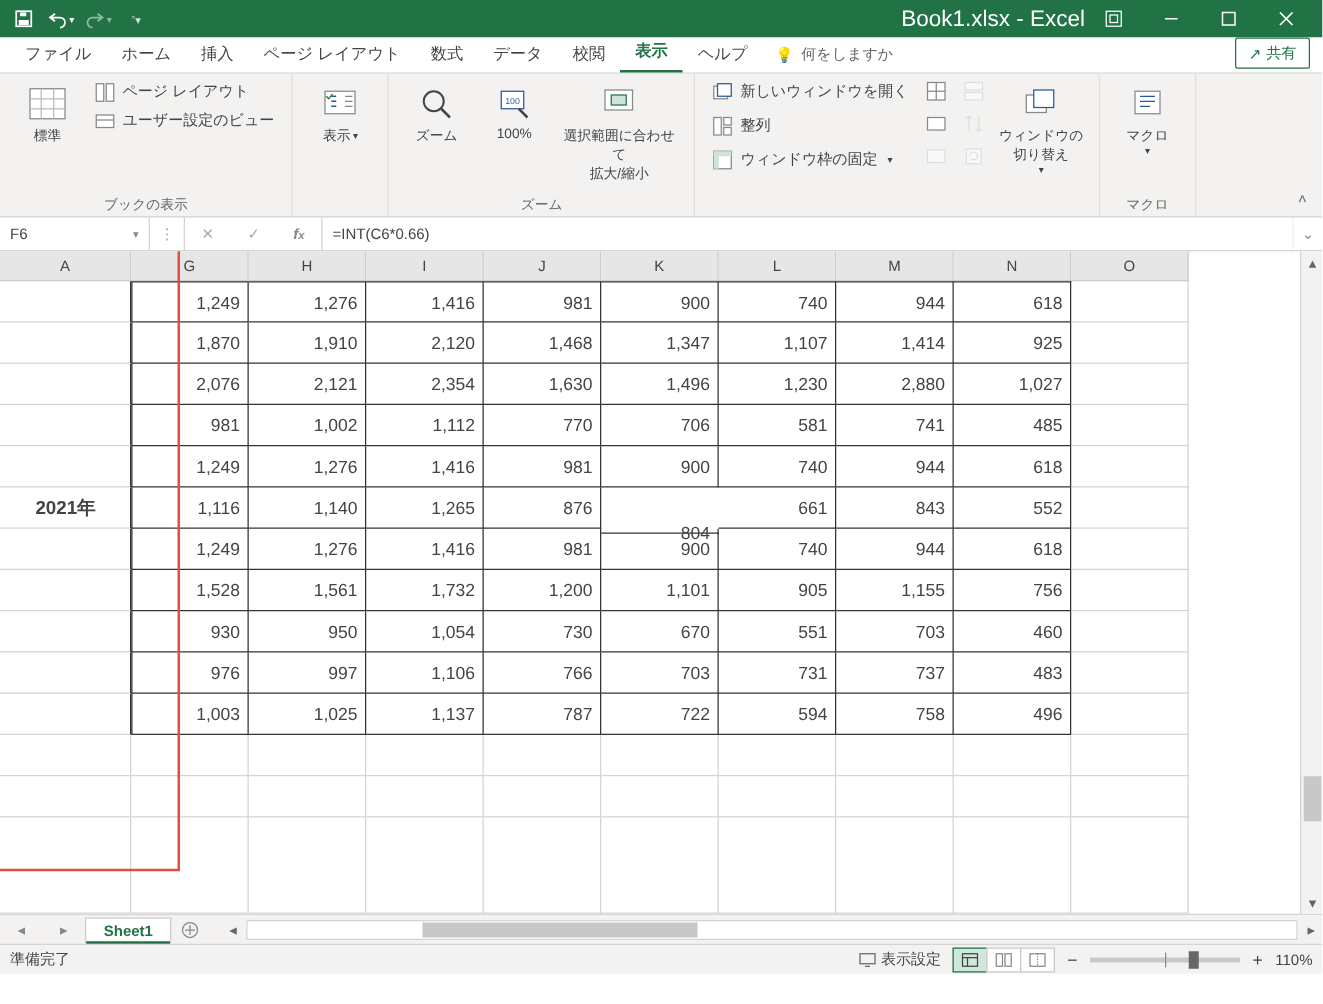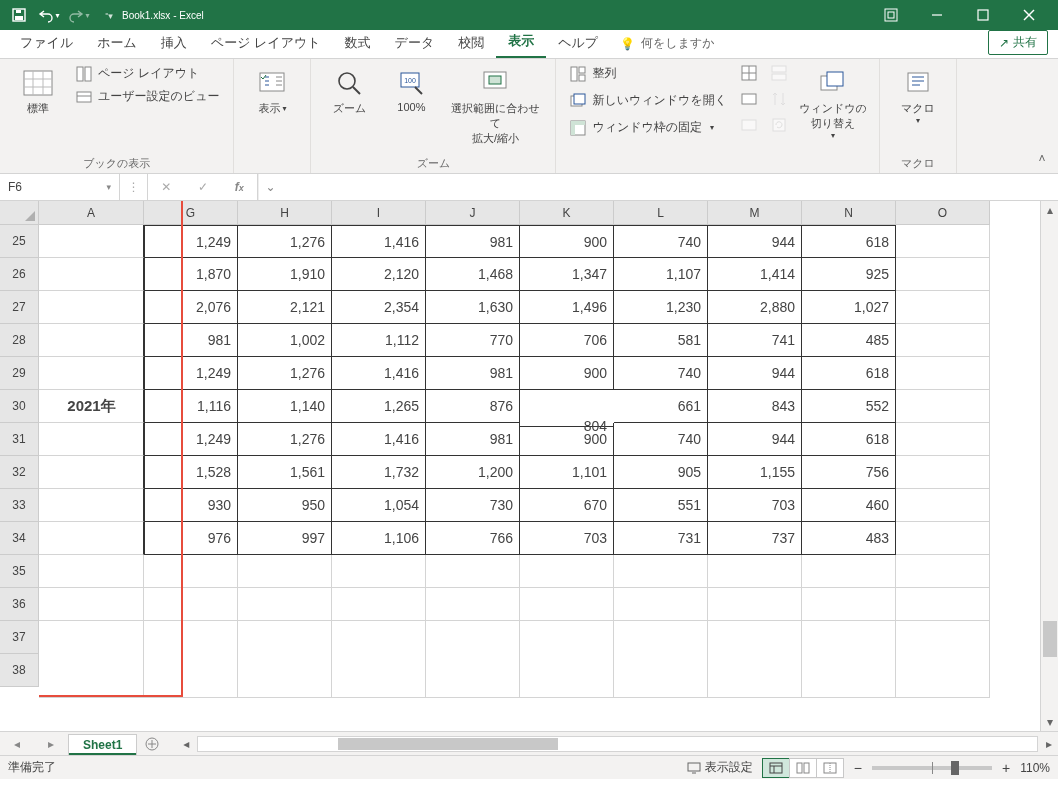--- a/index.html
+++ b/index.html
@@ -2,21 +2,21 @@
 <html><head>
 <meta charset="utf-8">
 <style>
 * { box-sizing: border-box; margin: 0; padding: 0; font-family: "Yu Gothic UI", "Meiryo", sans-serif; }
 body { width: 1058px; height: 803px; background: #fff; overflow: hidden; font-size: 12px; color: #444; }
 
 
 .titlebar { height: 30px; background: #217346; color: #fff; display: flex; align-items: center; padding: 0 6px; }
 .titlebar .qat { display: flex; gap: 4px; align-items: center; }
 .titlebar .qat .q { width: 26px; height: 26px; display:flex; align-items:center; justify-content:center; color:#fff; }
-.titlebar .title { flex: 1; text-align: left; font-size: 10px; }
+.titlebar .title { flex: 1; text-align: right; font-size: 18px; }
 .titlebar .wbtn { width: 46px; height: 30px; display:flex; align-items:center; justify-content:center; color:#fff; }
 
 
 .ribbon-tabs { height: 29px; background:#fff; border-bottom:1px solid #d4d4d4; display:flex; align-items:flex-end; padding-left:8px; }
 .ribbon-tabs .tab { padding:6px 12px; font-size:13px; cursor:pointer; }
 .ribbon-tabs .tab.active { color:#217346; border-bottom:2px solid #217346; font-weight:600; }
 .ribbon-tabs .tellme { display:flex; align-items:center; gap:6px; padding:6px 10px; color:#666; }
 .ribbon-tabs .spacer { flex:1; }
 .share-btn { margin:3px 10px 3px 0; border:1px solid #217346; color:#217346; padding:3px 10px; border-radius:2px; font-size:12px; display:flex; align-items:center; gap:4px; }
 
@@ -249,35 +249,35 @@
     </div>
     <div class="group-label">ズーム</div>
   </div>
 
   <div class="group">
     <div class="group-content">
       <div class="smallbtn-row" style="justify-content:flex-start;gap:6px;">
         <div class="smallbtn">
             <span class="ico">
               <svg width="16" height="16">
+                <rect x="1" y="3" width="11" height="10" fill="#fff" stroke="#888"></rect>
+                <rect x="4" y="1" width="11" height="10" fill="#fff" stroke="#2b579a"></rect>
+              </svg>
+            </span>
+            <span>新しいウィンドウを開く</span>
+          </div>
+        <div class="smallbtn">
+            <span class="ico">
+              <svg width="16" height="16">
                 <rect x="1" y="1" width="6" height="14" fill="#fff" stroke="#888"></rect>
                 <rect x="9" y="1" width="6" height="6" fill="#fff" stroke="#888"></rect>
                 <rect x="9" y="9" width="6" height="6" fill="#fff" stroke="#888"></rect>
               </svg>
             </span>
             <span>整列</span>
-          </div>
-        <div class="smallbtn">
-            <span class="ico">
-              <svg width="16" height="16">
-                <rect x="1" y="3" width="11" height="10" fill="#fff" stroke="#888"></rect>
-                <rect x="4" y="1" width="11" height="10" fill="#fff" stroke="#2b579a"></rect>
-              </svg>
-            </span>
-            <span>新しいウィンドウを開く</span>
           </div>
         <div class="smallbtn">
             <span class="ico">
               <svg width="16" height="16">
                 <rect x="1" y="1" width="14" height="14" fill="#fff" stroke="#888"></rect>
                 <rect x="1" y="1" width="14" height="4" fill="#cfe3d6"></rect>
                 <rect x="1" y="1" width="4" height="14" fill="#cfe3d6"></rect>
               </svg>
             </span>
             <span>ウィンドウ枠の固定</span>
@@ -371,43 +371,27 @@
   <div class="namebox">
       <span>F6</span>
       <span style="font-size:9px;color:#888">▾</span>
     </div>
   <div style="width:28px;border-right:1px solid #d4d4d4;display:flex;align-items:center;justify-content:center;color:#aaa">⋮</div>
   <div class="fxbtns">
     <span style="color:#aaa">✕</span>
     <span style="color:#aaa">✓</span>
     <span style="font-style:italic;font-weight:600">f<span style="font-size:9px">x</span></span>
   </div>
+  <div class="formula-input">
+      <span>=INT(C6*0.66)</span>
+    </div>
   <div class="expand">⌄</div>
 </div>
 
 <div class="grid-area">
-  <div class="rowhdrs">
-    <div class="corner"></div>
-    <div id="rowhdr-container">
-        <div class="rowhdr">25</div>
-        <div class="rowhdr">26</div>
-        <div class="rowhdr">27</div>
-        <div class="rowhdr">28</div>
-        <div class="rowhdr">29</div>
-        <div class="rowhdr">30</div>
-        <div class="rowhdr">31</div>
-        <div class="rowhdr">32</div>
-        <div class="rowhdr">33</div>
-        <div class="rowhdr">34</div>
-        <div class="rowhdr">35</div>
-        <div class="rowhdr">36</div>
-        <div class="rowhdr">37</div>
-        <div class="rowhdr">38</div>
-      </div>
-  </div>
   <div class="cols-and-cells">
     <div class="colhdrs" id="colhdr-container">
         <div class="colhdr c-A" style="width: 105px;">A</div>
         <div class="colhdr c-G" style="width: 94px;">G</div>
         <div class="colhdr c-H" style="width: 94px;">H</div>
         <div class="colhdr c-I" style="width: 94px;">I</div>
         <div class="colhdr c-J" style="width: 94px;">J</div>
         <div class="colhdr c-K" style="width: 94px;">K</div>
         <div class="colhdr c-L" style="width: 94px;">L</div>
         <div class="colhdr c-M" style="width: 94px;">M</div>
@@ -526,20 +510,32 @@
         <div class="row">
           <div class="cell c-A center" style="width: 105px; border-right: 1px solid rgb(51, 51, 51); border-bottom: 1px solid rgb(212, 212, 212);"></div>
           <div class="cell c-G" style="width: 94px; border-right: 1px solid rgb(51, 51, 51); border-bottom: 1px solid rgb(51, 51, 51); border-left: 1px solid rgb(51, 51, 51);">976</div>
           <div class="cell c-H" style="width: 94px; border-right: 1px solid rgb(51, 51, 51); border-bottom: 1px solid rgb(51, 51, 51);">997</div>
           <div class="cell c-I" style="width: 94px; border-right: 1px solid rgb(51, 51, 51); border-bottom: 1px solid rgb(51, 51, 51);">1,106</div>
           <div class="cell c-J" style="width: 94px; border-right: 1px solid rgb(51, 51, 51); border-bottom: 1px solid rgb(51, 51, 51);">766</div>
           <div class="cell c-K" style="width: 94px; border-right: 1px solid rgb(51, 51, 51); border-bottom: 1px solid rgb(51, 51, 51);">703</div>
           <div class="cell c-L" style="width: 94px; border-right: 1px solid rgb(51, 51, 51); border-bottom: 1px solid rgb(51, 51, 51);">731</div>
           <div class="cell c-M" style="width: 94px; border-right: 1px solid rgb(51, 51, 51); border-bottom: 1px solid rgb(51, 51, 51);">737</div>
           <div class="cell c-N" style="width: 94px; border-right: 1px solid rgb(51, 51, 51); border-bottom: 1px solid rgb(51, 51, 51);">483</div>
+          <div class="cell c-O" style="width: 94px;"></div>
+        </div>
+        <div class="row">
+          <div class="cell c-A center" style="width: 105px; border-right: 1px solid rgb(51, 51, 51); border-bottom: 1px solid rgb(212, 212, 212);"></div>
+          <div class="cell c-G" style="width: 94px; border-right: 1px solid rgb(51, 51, 51); border-bottom: 1px solid rgb(51, 51, 51); border-left: 1px solid rgb(51, 51, 51);">1,003</div>
+          <div class="cell c-H" style="width: 94px; border-right: 1px solid rgb(51, 51, 51); border-bottom: 1px solid rgb(51, 51, 51);">1,025</div>
+          <div class="cell c-I" style="width: 94px; border-right: 1px solid rgb(51, 51, 51); border-bottom: 1px solid rgb(51, 51, 51);">1,137</div>
+          <div class="cell c-J" style="width: 94px; border-right: 1px solid rgb(51, 51, 51); border-bottom: 1px solid rgb(51, 51, 51);">787</div>
+          <div class="cell c-K" style="width: 94px; border-right: 1px solid rgb(51, 51, 51); border-bottom: 1px solid rgb(51, 51, 51);">722</div>
+          <div class="cell c-L" style="width: 94px; border-right: 1px solid rgb(51, 51, 51); border-bottom: 1px solid rgb(51, 51, 51);">594</div>
+          <div class="cell c-M" style="width: 94px; border-right: 1px solid rgb(51, 51, 51); border-bottom: 1px solid rgb(51, 51, 51);">758</div>
+          <div class="cell c-N" style="width: 94px; border-right: 1px solid rgb(51, 51, 51); border-bottom: 1px solid rgb(51, 51, 51);">496</div>
           <div class="cell c-O" style="width: 94px;"></div>
         </div>
         <div class="row">
           <div class="cell c-A center" style="width: 105px;"></div>
           <div class="cell c-G" style="width: 94px;"></div>
           <div class="cell c-H" style="width: 94px;"></div>
           <div class="cell c-I" style="width: 94px;"></div>
           <div class="cell c-J" style="width: 94px;"></div>
           <div class="cell c-K" style="width: 94px;"></div>
           <div class="cell c-L" style="width: 94px;"></div>

